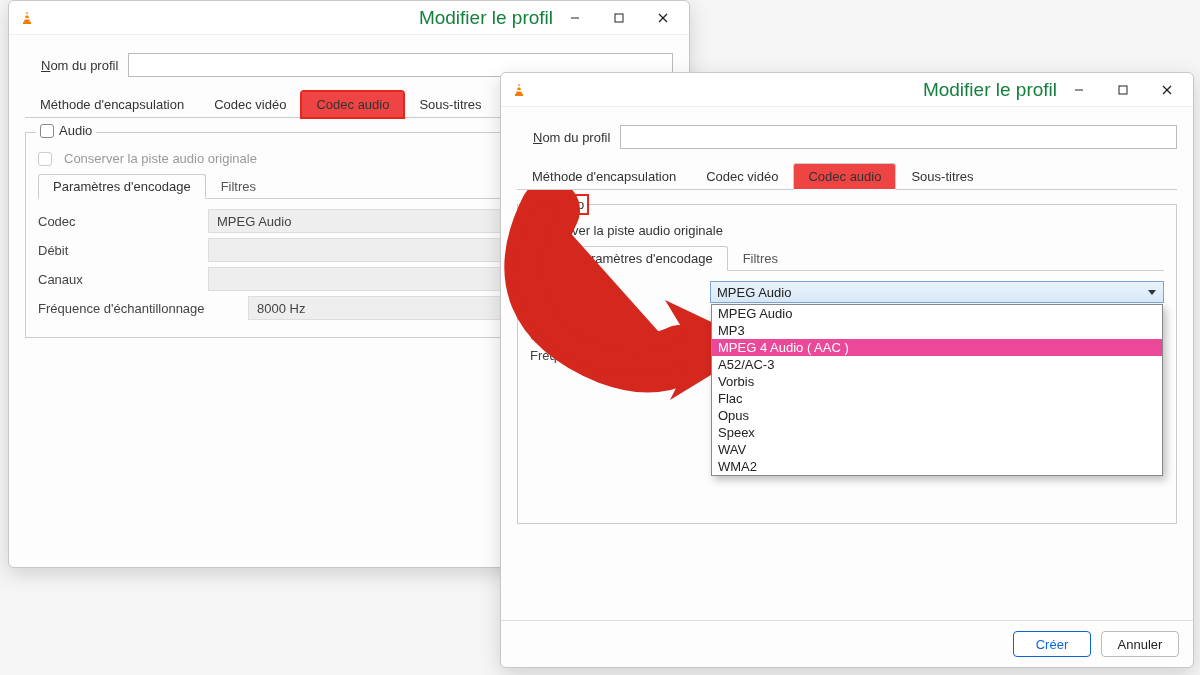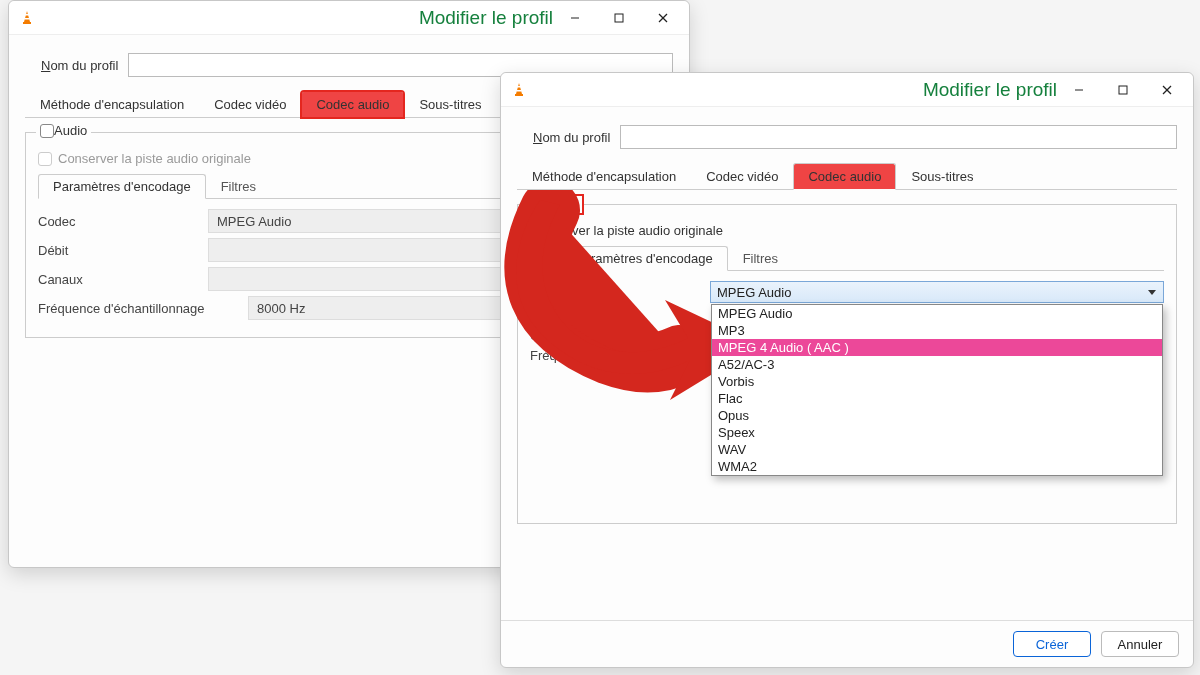--- a/index.html
+++ b/index.html
@@ -39,28 +39,28 @@
   .profil-label .u { text-decoration: underline; }
   .profil-input { flex:1; height: 24px; border: 1px solid #bbb; background:#fff; padding:2px 6px; font-size:13px; }
 
   .tabs { display:flex; border-bottom:1px solid #ccc; margin-bottom: 8px; }
   .tab { padding: 5px 14px; font-size:13px; color:#333; border:1px solid transparent; border-bottom:none; margin-bottom:-1px; cursor:default; }
   .tab.active { background:#ef4444; border-color:#ccc; border-bottom:1px solid #fdfdfd; border-radius:3px 3px 0 0; }
 
   .highlight-red { outline: 2px solid #e4261f; outline-offset: -1px; }
 
   .fieldset { position:relative; border:1px solid #ccc; margin: 6px 0 10px 0; padding: 10px 12px 12px 12px; }
-  .legend { position:absolute; top:-10px; left:10px; background:#fdfdfd; padding:0 4px; display:flex; align-items:center; font-size:13px; color:#333; }
+  .legend { position:absolute; top:-10px; left:10px; background:#fdfdfd; padding:0 4px; display:flex; align-items:center; gap:5px; font-size:13px; color:#333; }
   .chk { width:14px; height:14px; border:1px solid #888; border-radius:3px; display:inline-flex; align-items:center; justify-content:center; background:#fff; }
   .chk.checked { background:#0a64d8; border-color:#0a64d8; }
   .chk.checked svg { display:block; }
   .chk svg { display:none; }
   .chk.disabled { border-color:#ccc; }
 
-  .row-inline { display:flex; align-items:center; gap:6px; margin: 8px 0; font-size:13px; color:#555; }
+  .row-inline { display:flex; align-items:center; gap:12px; margin: 8px 0; font-size:13px; color:#555; }
   .row-inline.disabled { color:#9a9a9a; }
 
   .subtabs { display:flex; border-bottom:1px solid #ccc; margin: 8px 0 10px 0; }
   .subtab { padding:4px 14px; font-size:13px; color:#555; border:1px solid transparent; border-bottom:none; margin-bottom:-1px; cursor:default; }
   .subtab.active { background:#fdfdfd; border-color:#ccc; border-bottom:1px solid #fdfdfd; color:#333; border-radius:3px 3px 0 0; }
 
   .param-row { display:flex; align-items:center; margin:5px 0; }
   .param-label { width: 170px; font-size:13px; color:#444; }
   .param-field { flex:1; height:24px; background:#eee; border:1px solid #ddd; padding:2px 8px; font-size:13px; color:#444; display:flex; align-items:center; }
 

